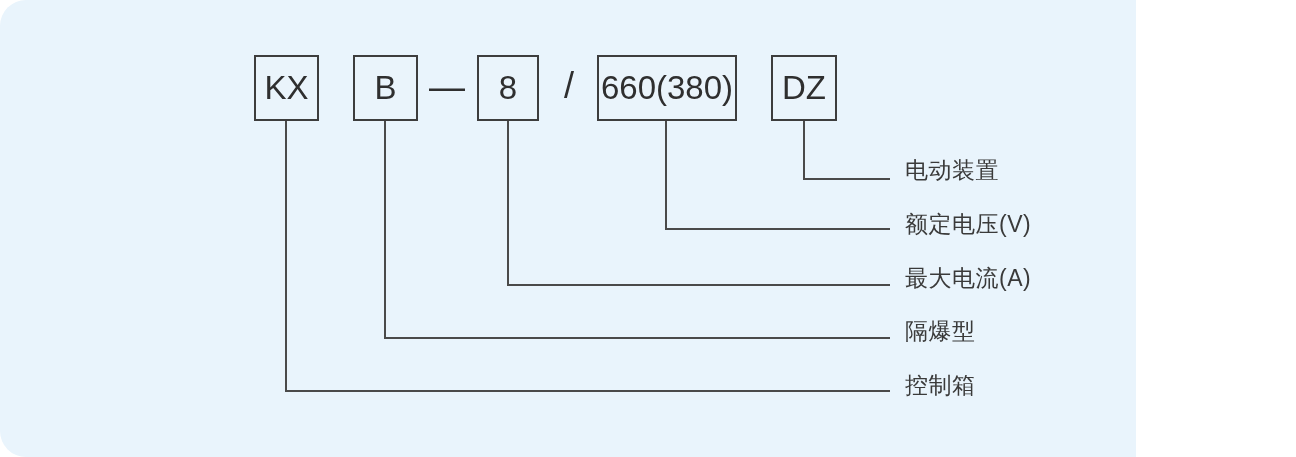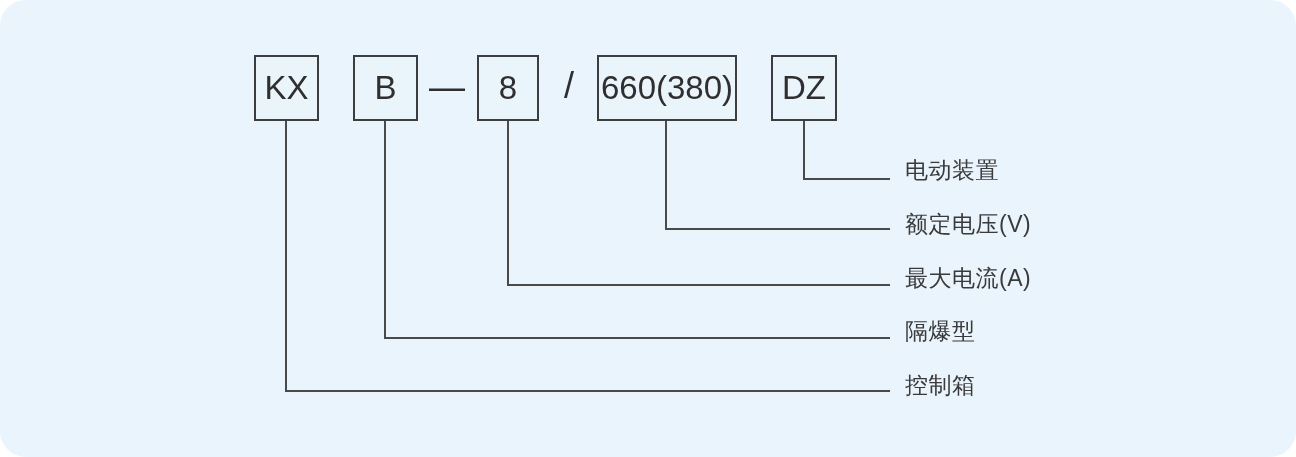--- a/index.html
+++ b/index.html
@@ -64,21 +64,21 @@
     font-family: "Liberation Sans", "DejaVu Sans", sans-serif;
     font-size: 23px;
     fill: #3a3a3a;
     dominant-baseline: middle;
     letter-spacing: 0.5px;
   }
 </style>
 </head>
 <body>
 
-<div id="canvas" style="width: 1296px; height: 457px;">
+<div id="canvas" style="width: 1136px; height: 457px;">
   <div id="panel" style="width: 1296px; height: 457px; background: rgb(233, 244, 252); border-radius: 26px;"></div>
 
   <svg id="diagram" viewBox="0 0 1296 457" xmlns="http://www.w3.org/2000/svg">
 
     <g>
       <path class="leader-path" d="M 804 120 L 804 179 L 890 179" stroke="#4a4a4a"></path>
       <path class="leader-path" d="M 666 120 L 666 229 L 890 229" stroke="#4a4a4a"></path>
       <path class="leader-path" d="M 508 120 L 508 285 L 890 285" stroke="#4a4a4a"></path>
       <path class="leader-path" d="M 385 120 L 385 338 L 890 338" stroke="#4a4a4a"></path>
       <path class="leader-path" d="M 286 120 L 286 391 L 890 391" stroke="#4a4a4a"></path>

